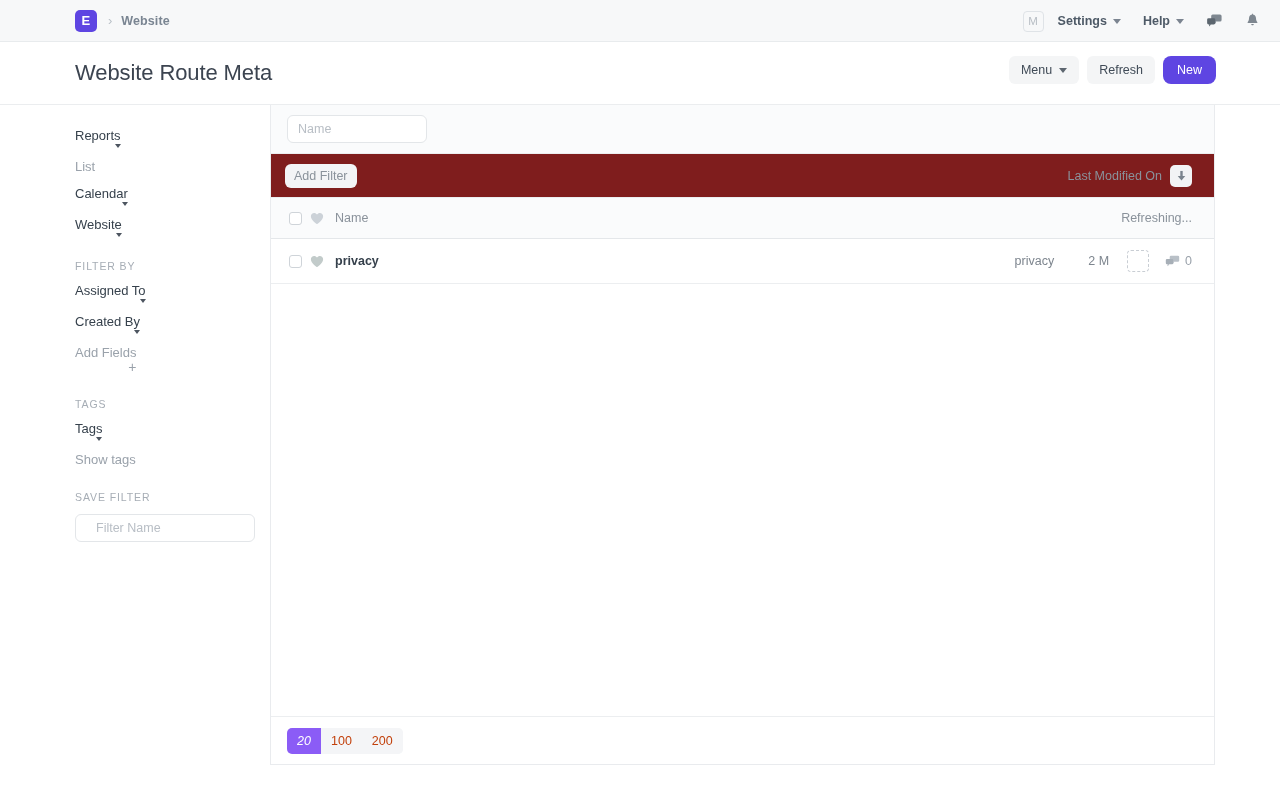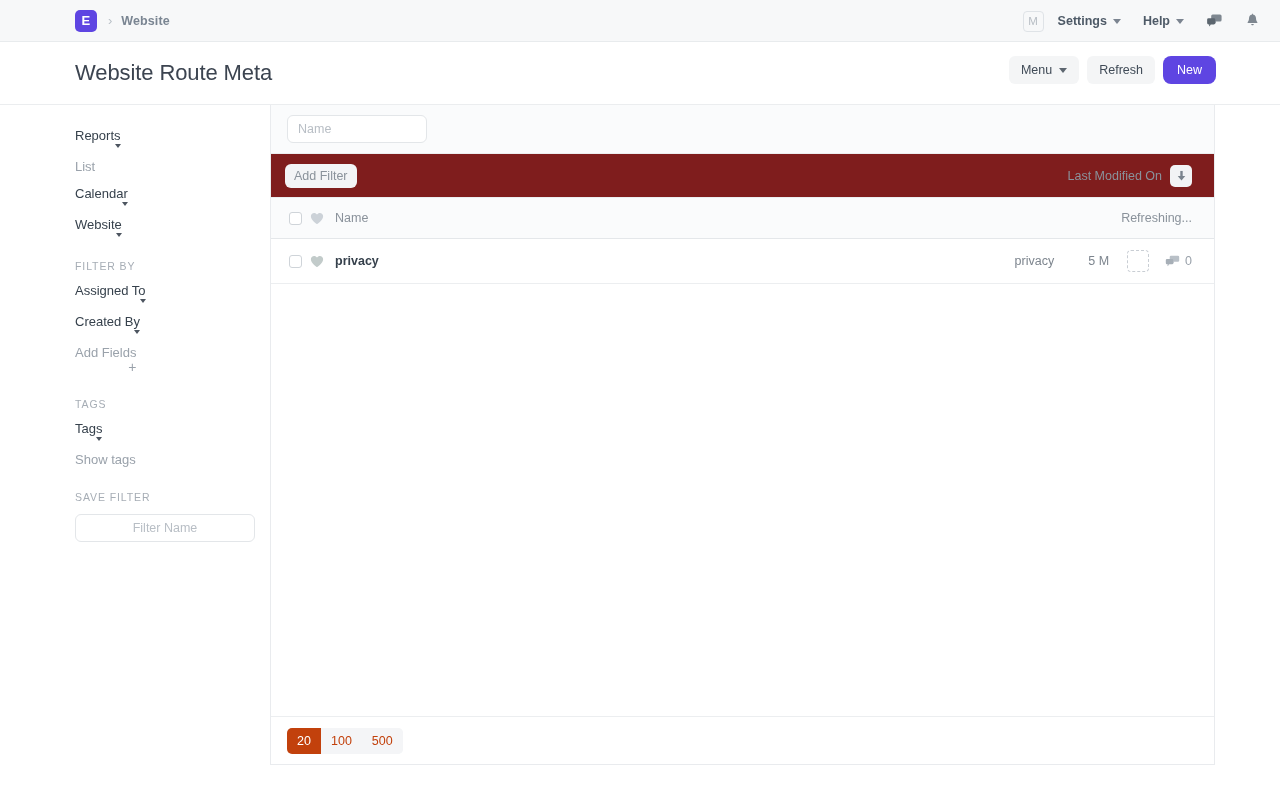--- a/index.html
+++ b/index.html
@@ -171,21 +171,20 @@
   .filter-name-input {
     width: 180px; height: 28px;
     border: 1px solid #e3e6e9;
     border-radius: 6px;
     padding: 0 20px;
     font-size: 12.5px;
     font-family: "Liberation Sans", sans-serif;
     color: #44505d;
     outline: none;
     background: #fff;
-    text-align: center;
   }
   .filter-name-input::placeholder { color: #b8bec5; }
 
   
   .list-outer {
     width: 945px;
     border-left: 1px solid #e9ebee;
     border-right: 1px solid #e9ebee;
     border-bottom: 1px solid #e9ebee;
     height: 660px;
@@ -321,21 +320,21 @@
   }
   .page-size {
     min-width: 34px; height: 26px;
     display: flex; align-items: center; justify-content: center;
     font-size: 12.5px;
     color: #c2410c;
     padding: 0 10px;
     cursor: pointer;
     background: #f4f5f7;
   }
-  .page-size.active { background: #c2410c; color: #ffffff; }
+  .page-size.active { background: #8b5cf6; color: #ffffff; font-style: italic; }
 </style>
 </head>
 <body>
 
 <div class="navbar">
   <div class="nav-left">
     <div class="app-logo">E</div>
     <span class="breadcrumb-sep">›</span>
     <span class="breadcrumb-item">Website</span>
   </div>
@@ -462,38 +461,38 @@
       <div class="cb"></div>
       <span class="heart">
         <svg width="14" height="13" viewBox="0 0 15 14" fill="none">
           <path d="M7.5 13S0.9 8.9 0.9 4.6C0.9 2.4 2.5 1 4.4 1c1.3 0 2.4.7 3.1 1.8C8.2 1.7 9.3 1 10.6 1c1.9 0 3.5 1.4 3.5 3.6C14.1 8.9 7.5 13 7.5 13z" fill="#c2cbca"></path>
         </svg>
       </span>
       <span class="row-name">privacy</span>
       <div class="spacer"></div>
       <div class="row-right">
         <span class="row-sub">privacy</span>
-        <span class="row-mod">5 M</span>
+        <span class="row-mod">2 M</span>
         <div class="assign-ph"></div>
         <div class="comment-cell">
           <svg width="15" height="13" viewBox="0 0 16 14" fill="none">
             <rect x="5" y="0.8" width="10.2" height="6.6" rx="1.4" fill="#b9c0c7"></rect>
             <path d="M7.6 7l1.5 2.3.3-2.3z" fill="#b9c0c7"></path>
             <rect x="0.8" y="4.2" width="8" height="5.8" rx="1.3" fill="#a7afb7"></rect>
             <path d="M2.8 9.8l-.2 2.4 2-2z" fill="#a7afb7"></path>
           </svg>
           <span class="comment-count">0</span>
         </div>
       </div>
     </div>
 
     <div class="list-body-fill"></div>
 
     <div class="list-footer">
       <div class="page-sizes">
         <div class="page-size active">20</div>
         <div class="page-size">100</div>
-        <div class="page-size">500</div>
+        <div class="page-size">200</div>
       </div>
     </div>
 
   </div>
 </div>
 
 </body></html>

